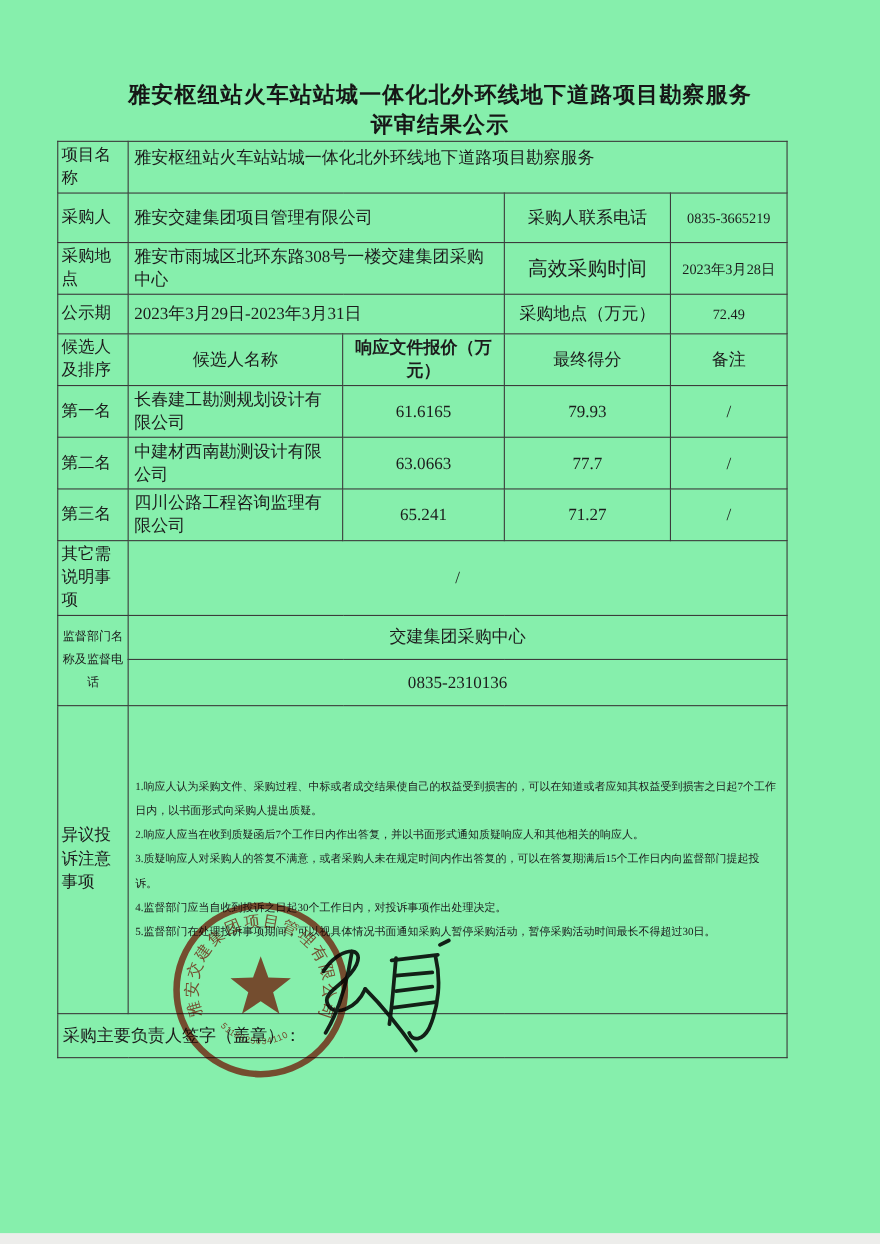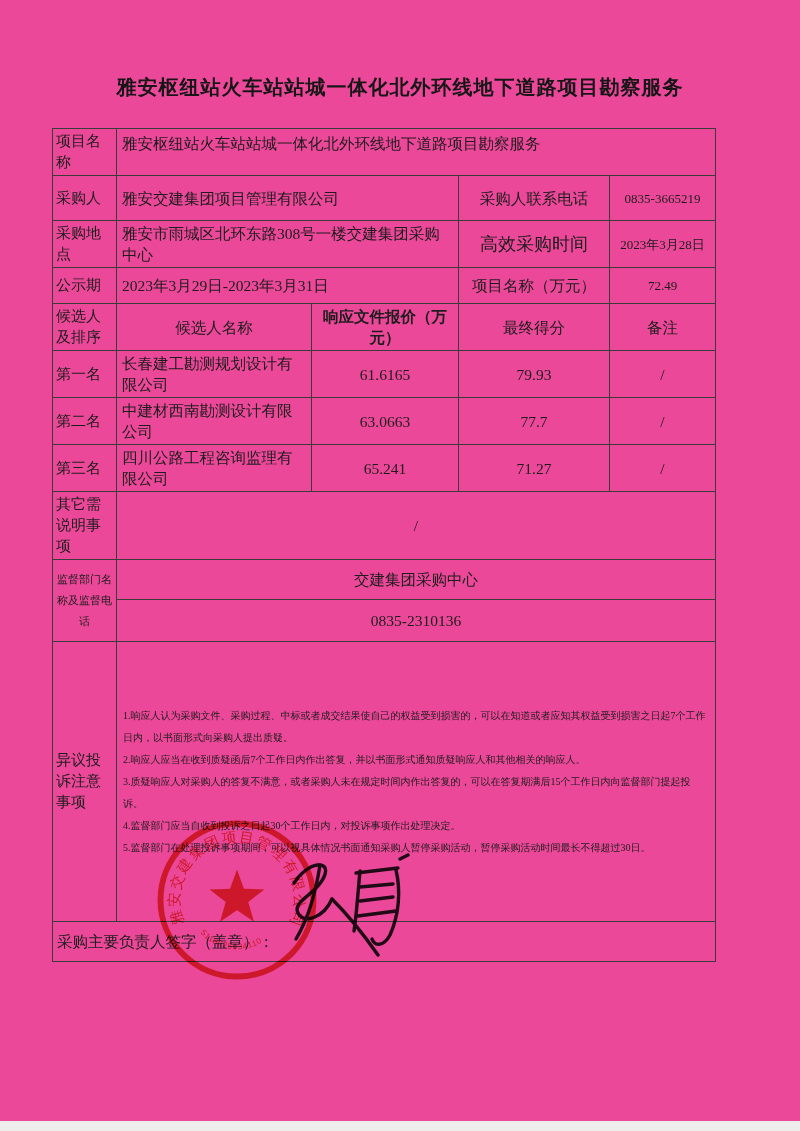--- a/index.html
+++ b/index.html
@@ -1,19 +1,19 @@
 <!DOCTYPE html>
 <html><head>
 <meta charset="utf-8">
 <style>
   * { margin:0; padding:0; box-sizing:border-box; }
   html,body { background:#ffffff; }
   .page {
     position:relative; width:800px; height:1131px;
-    background:#ec4899; overflow:hidden;
+    background:#86efac; overflow:hidden;
     font-family:"Liberation Serif","DejaVu Serif",serif;
     color:#1c1c1c;
     padding-left:20px;
   }
   .page-bottom-edge {
     position:absolute; left:0; bottom:0; width:800px; height:10px;
     background:#ededeb;
   }
   .doc-title {
     position:absolute; top:74px; left:0; width:800px;
@@ -53,20 +53,21 @@
     mix-blend-mode:multiply; pointer-events:none;
   }
 </style>
 </head>
 <body>
 
 <div class="page">
 
   <div class="doc-title">
     <div>雅安枢纽站火车站站城一体化北外环线地下道路项目勘察服务</div>
+    <div>评审结果公示</div>
   </div>
 
   <table class="doc-table">
     <colgroup>
       <col style="width:64px">
         <col style="width:195px">
         <col style="width:147px">
       <col style="width:151px">
         <col style="width:106px">
     </colgroup>
@@ -89,21 +90,21 @@
       <td class="val" colspan="2">
             <span class="loc-wrap">雅安市雨城区北环东路308号一楼交建集团采购中心</span>
           </td>
       <td class="lbl-center" style="font-size:18px">高效采购时间</td>
       <td class="center nowrap">2023年3月28日</td>
     </tr>
 
     <tr style="height:36px">
       <td class="lbl">公示期</td>
       <td class="val" colspan="2">2023年3月29日-2023年3月31日</td>
-      <td class="lbl-center" style="font-size:15.5px">项目名称（万元）</td>
+      <td class="lbl-center" style="font-size:15.5px">采购地点（万元）</td>
       <td class="center nowrap">72.49</td>
     </tr>
 
     <tr style="height:41px">
       <td class="lbl">候选人及排序</td>
       <td class="head">候选人名称</td>
       <td class="head"><span class="bid-head">响应文件报价（万元）</span></td>
       <td class="head">最终得分</td>
       <td class="head">备注</td>
     </tr>

